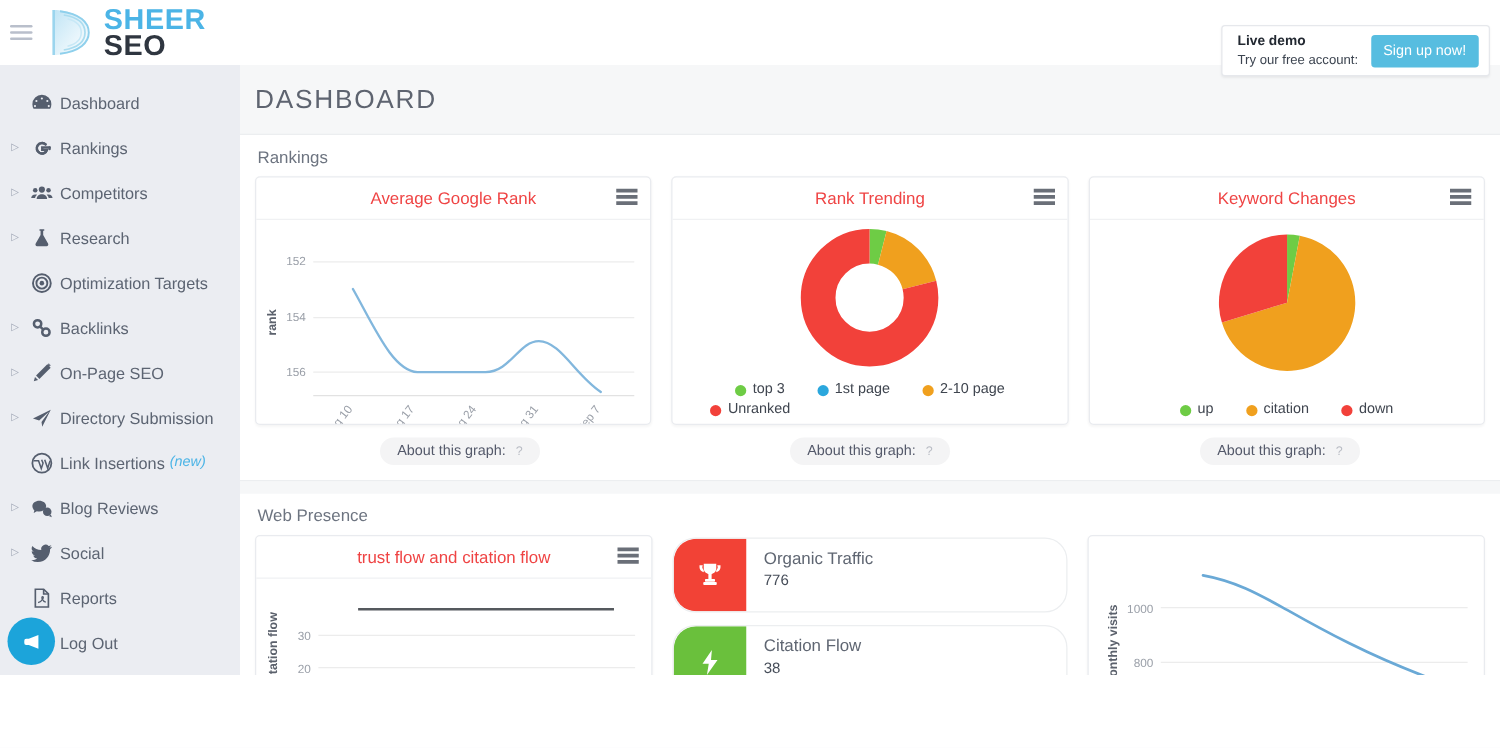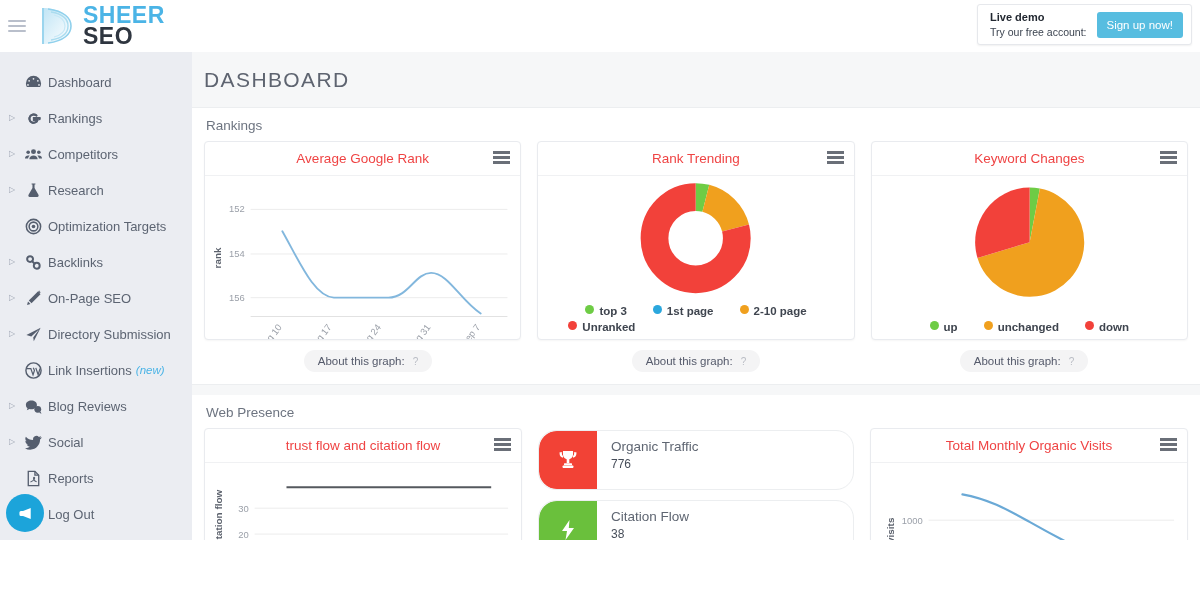--- a/index.html
+++ b/index.html
@@ -29,21 +29,21 @@
   .logo-text { line-height: 1; }
   .logo-top {
     font-size: 23px; font-weight: bold; letter-spacing: .5px;
     color: #4bb4e6; font-family: "Liberation Sans", sans-serif;
   }
   .logo-bot {
     font-size: 23px; font-weight: bold; letter-spacing: .5px;
     color: #2f3640; margin-top: -2px;
   }
   .demo-box {
-    position: absolute; right: 8px; top: 4px;
+    position: absolute; right: 8px; top: 20px;
     background: #fff; border: 1px solid #e6e8ec; border-radius: 3px;
     box-shadow: 0 1px 2px rgba(0,0,0,.06);
     display: flex; align-items: center; padding: 5px 8px 5px 12px; gap: 10px;
   }
   .demo-txt { font-size: 10.5px; color: #3c4450; line-height: 1.35; }
   .demo-txt b { font-size: 11px; display: block; color: #222831; }
   .signup-btn {
     background: #57bde0; color: #fff; border: none; border-radius: 3px;
     font-size: 11.5px; padding: 7px 10px; cursor: pointer; white-space: nowrap;
     font-family: "Liberation Sans", sans-serif;
@@ -121,21 +121,21 @@
   }
   .hamb span { display: block; width: 17px; height: 3px; background: #6a6f78; }
   .card-body { height: 163px; position: relative; }
 
   
   .legend {
     display: flex; flex-wrap: wrap; justify-content: center;
     gap: 4px 26px; padding: 0 8px;
     position: absolute; left: 0; right: 0; bottom: 6px;
   }
-  .lg { display: flex; align-items: flex-start; gap: 5px; font-size: 11.5px; color: #3f454f; font-weight: bold; }
+  .lg { display: flex; align-items: flex-end; gap: 5px; font-size: 11.5px; color: #3f454f; font-weight: normal; }
   .dot { width: 9px; height: 9px; border-radius: 50%; display: inline-block; }
 
   .about-row { display: flex; margin-top: 10px; }
   .about-cell { flex: 1 1 0; display: flex; justify-content: center; }
   .about-pill {
     background: #f4f4f5; border-radius: 14px;
     font-size: 11.5px; color: #54596a; padding: 5px 14px;
     display: flex; align-items: center; gap: 8px; cursor: pointer;
   }
   .about-q { color: #b9bcc4; font-size: 10px; }
@@ -465,21 +465,21 @@
                   <path d="M0,0 L-52.6,16.0 A55,55 0 0,1 0,-55 Z" fill="#f2413a"></path>
                 </g>
               </svg>
               <div class="legend">
                 <div class="lg">
                   <span class="dot" style="background:#6ecc45"></span>
                   <span>up</span>
                 </div>
                 <div class="lg">
                   <span class="dot" style="background:#f0a01e"></span>
-                  <span>unchanged</span>
+                  <span>citation</span>
                 </div>
                 <div class="lg">
                   <span class="dot" style="background:#f2413a"></span>
                   <span>down</span>
                 </div>
               </div>
             </div>
           </div>
         </div>
 
@@ -573,28 +573,20 @@
                 <div class="metric-ic" style="background:#2196c9"></div>
                 <div class="metric-body">
                   <div class="metric-label"></div>
                   <div class="metric-value"></div>
                 </div>
               </div>
             </div>
           </div>
 
           <div class="card">
-            <div class="card-head">
-              <div class="card-title">Total Monthly Organic Visits</div>
-              <div class="hamb">
-                  <span></span>
-                  <span></span>
-                  <span></span>
-                </div>
-            </div>
             <div class="card-body">
               <svg viewBox="0 0 318 163" width="100%" height="100%">
                 <line x1="58" y1="57" x2="305" y2="57" stroke="#ececec"></line>
                 <line x1="58" y1="101" x2="305" y2="101" stroke="#ececec"></line>
                 <line x1="58" y1="145" x2="305" y2="145" stroke="#ececec"></line>
                 <text class="axis-t" x="52" y="61" text-anchor="end">1000</text>
                 <text class="axis-t" x="52" y="105" text-anchor="end">800</text>
                 <text class="axis-t" x="52" y="149" text-anchor="end">600</text>
                 <text class="axis-name" x="23" y="88" text-anchor="middle" transform="rotate(-90 23 88)">monthly visits</text>
                 <path d="M92,31 C 120,36 140,48 160,59 C 190,76 225,95 270,112" fill="none" stroke="#6aa9d6" stroke-width="2.2" stroke-linecap="round"></path>

